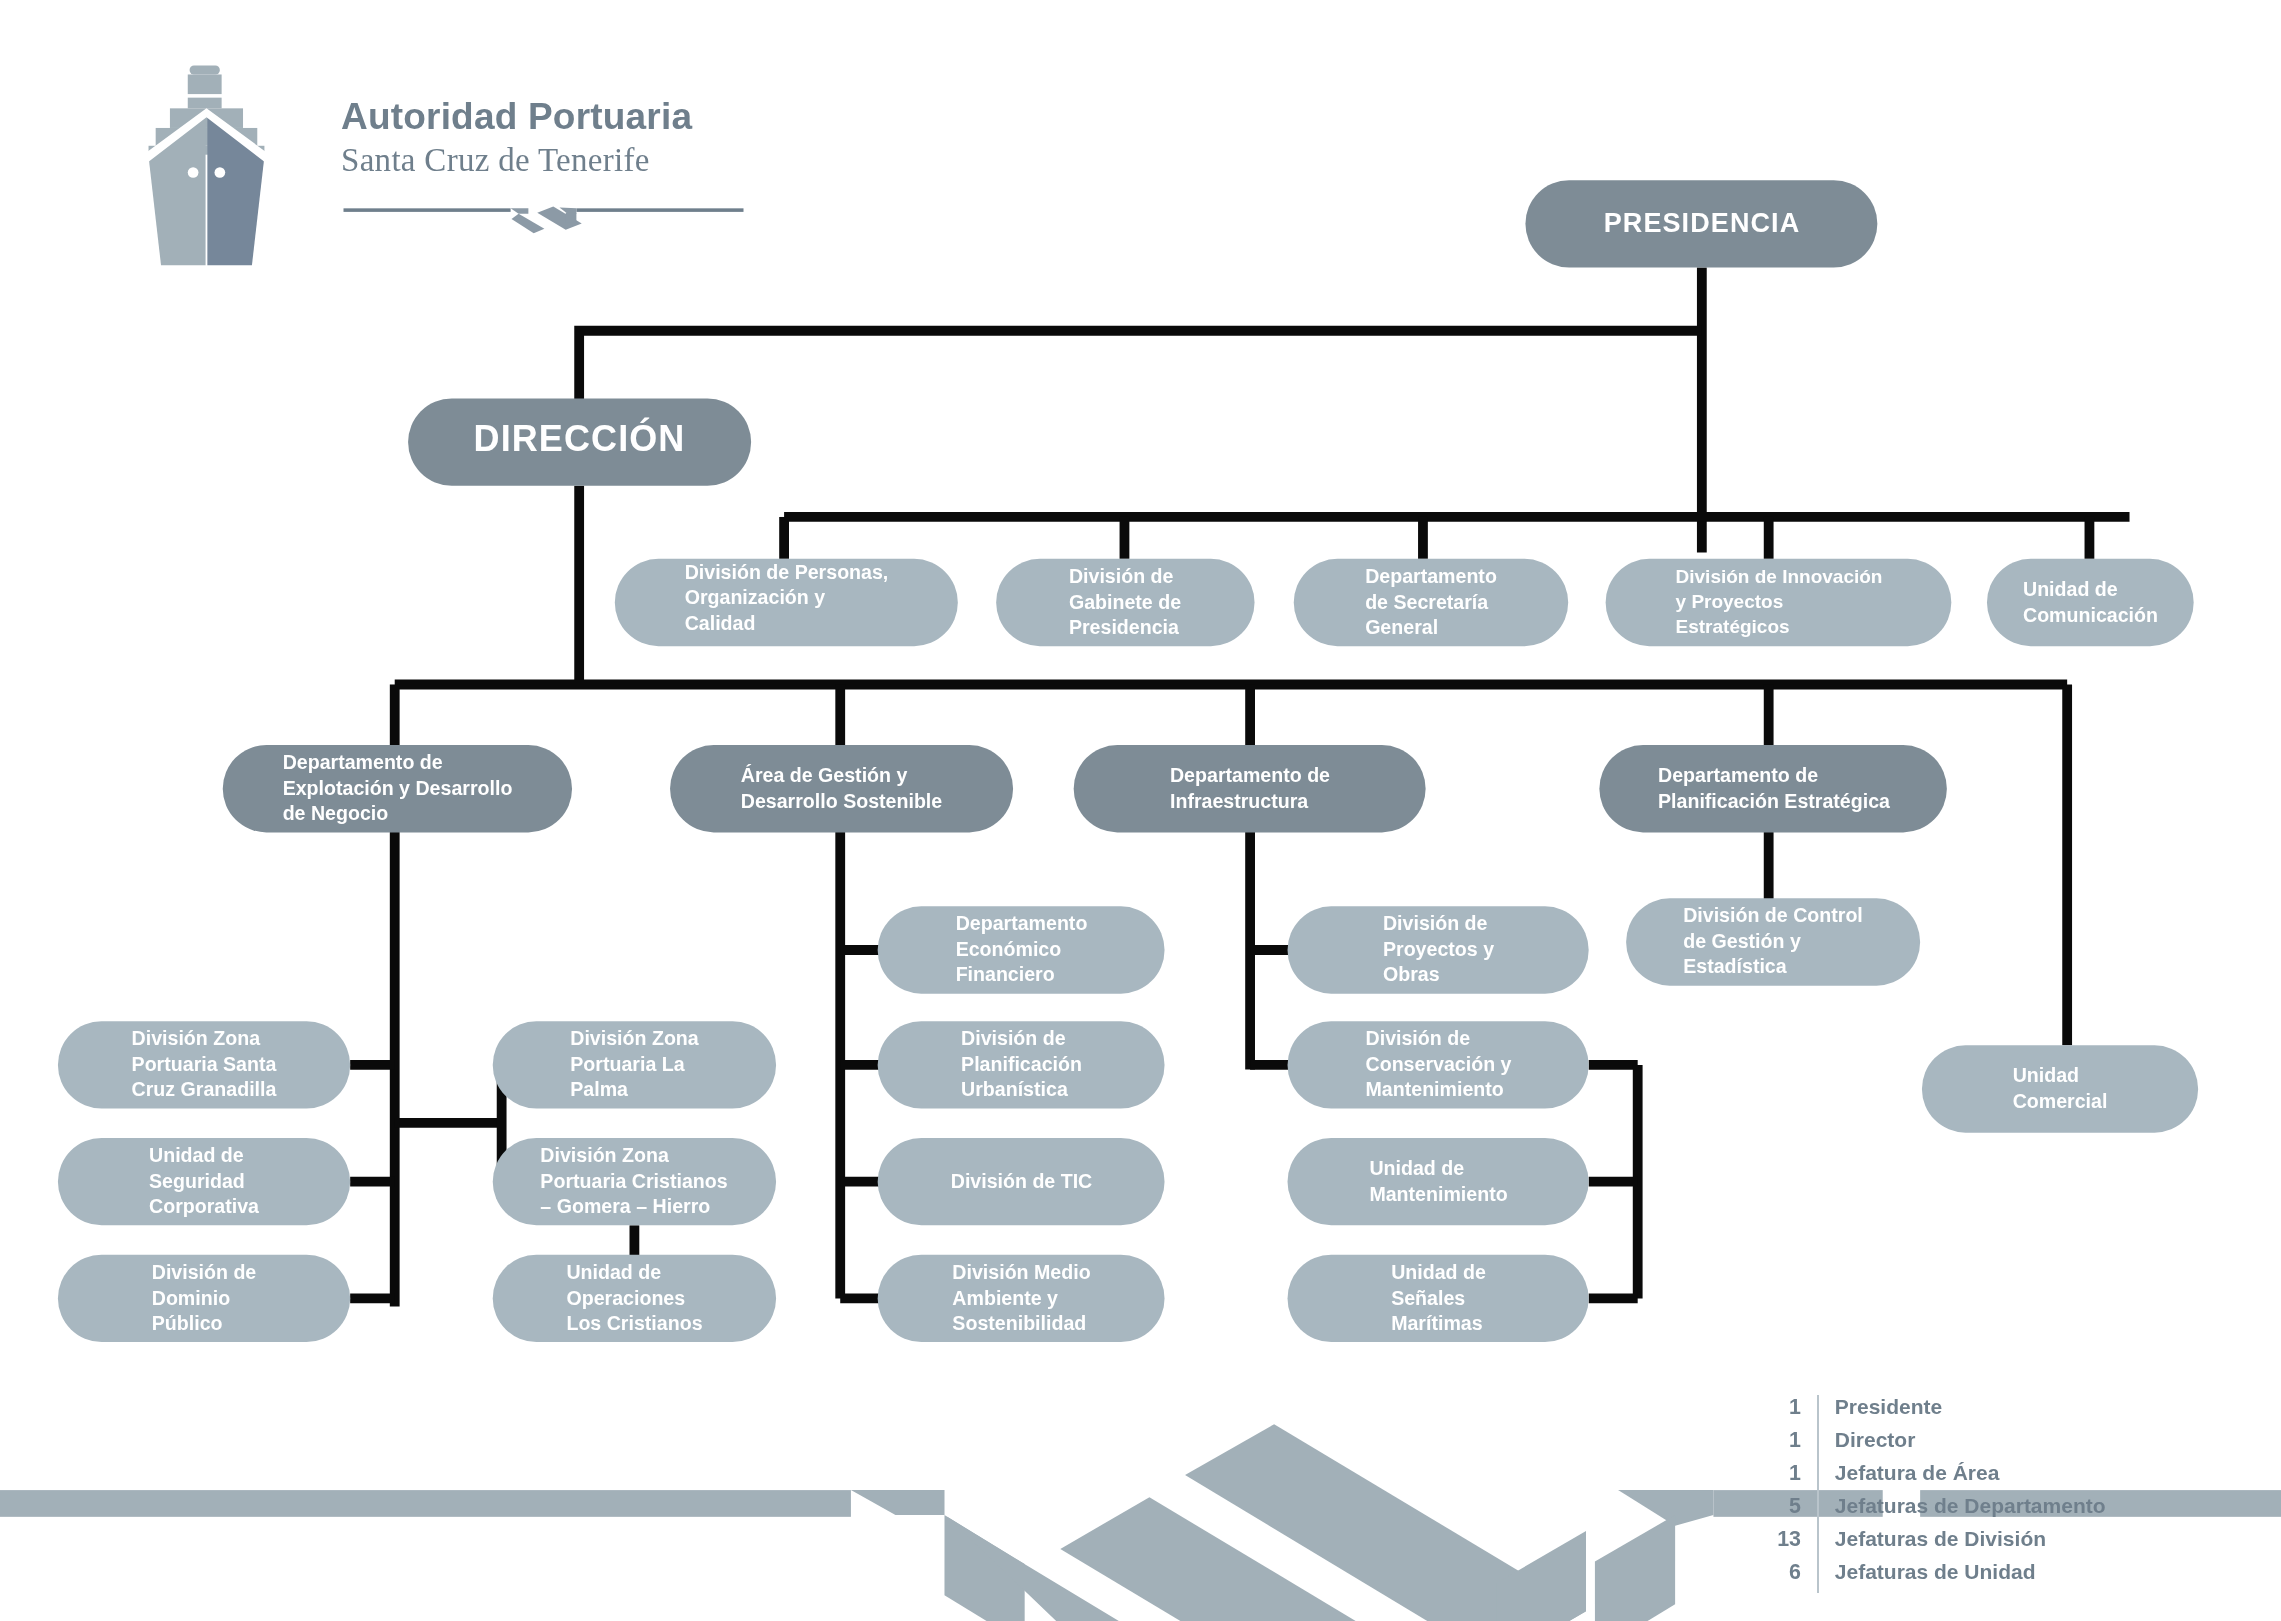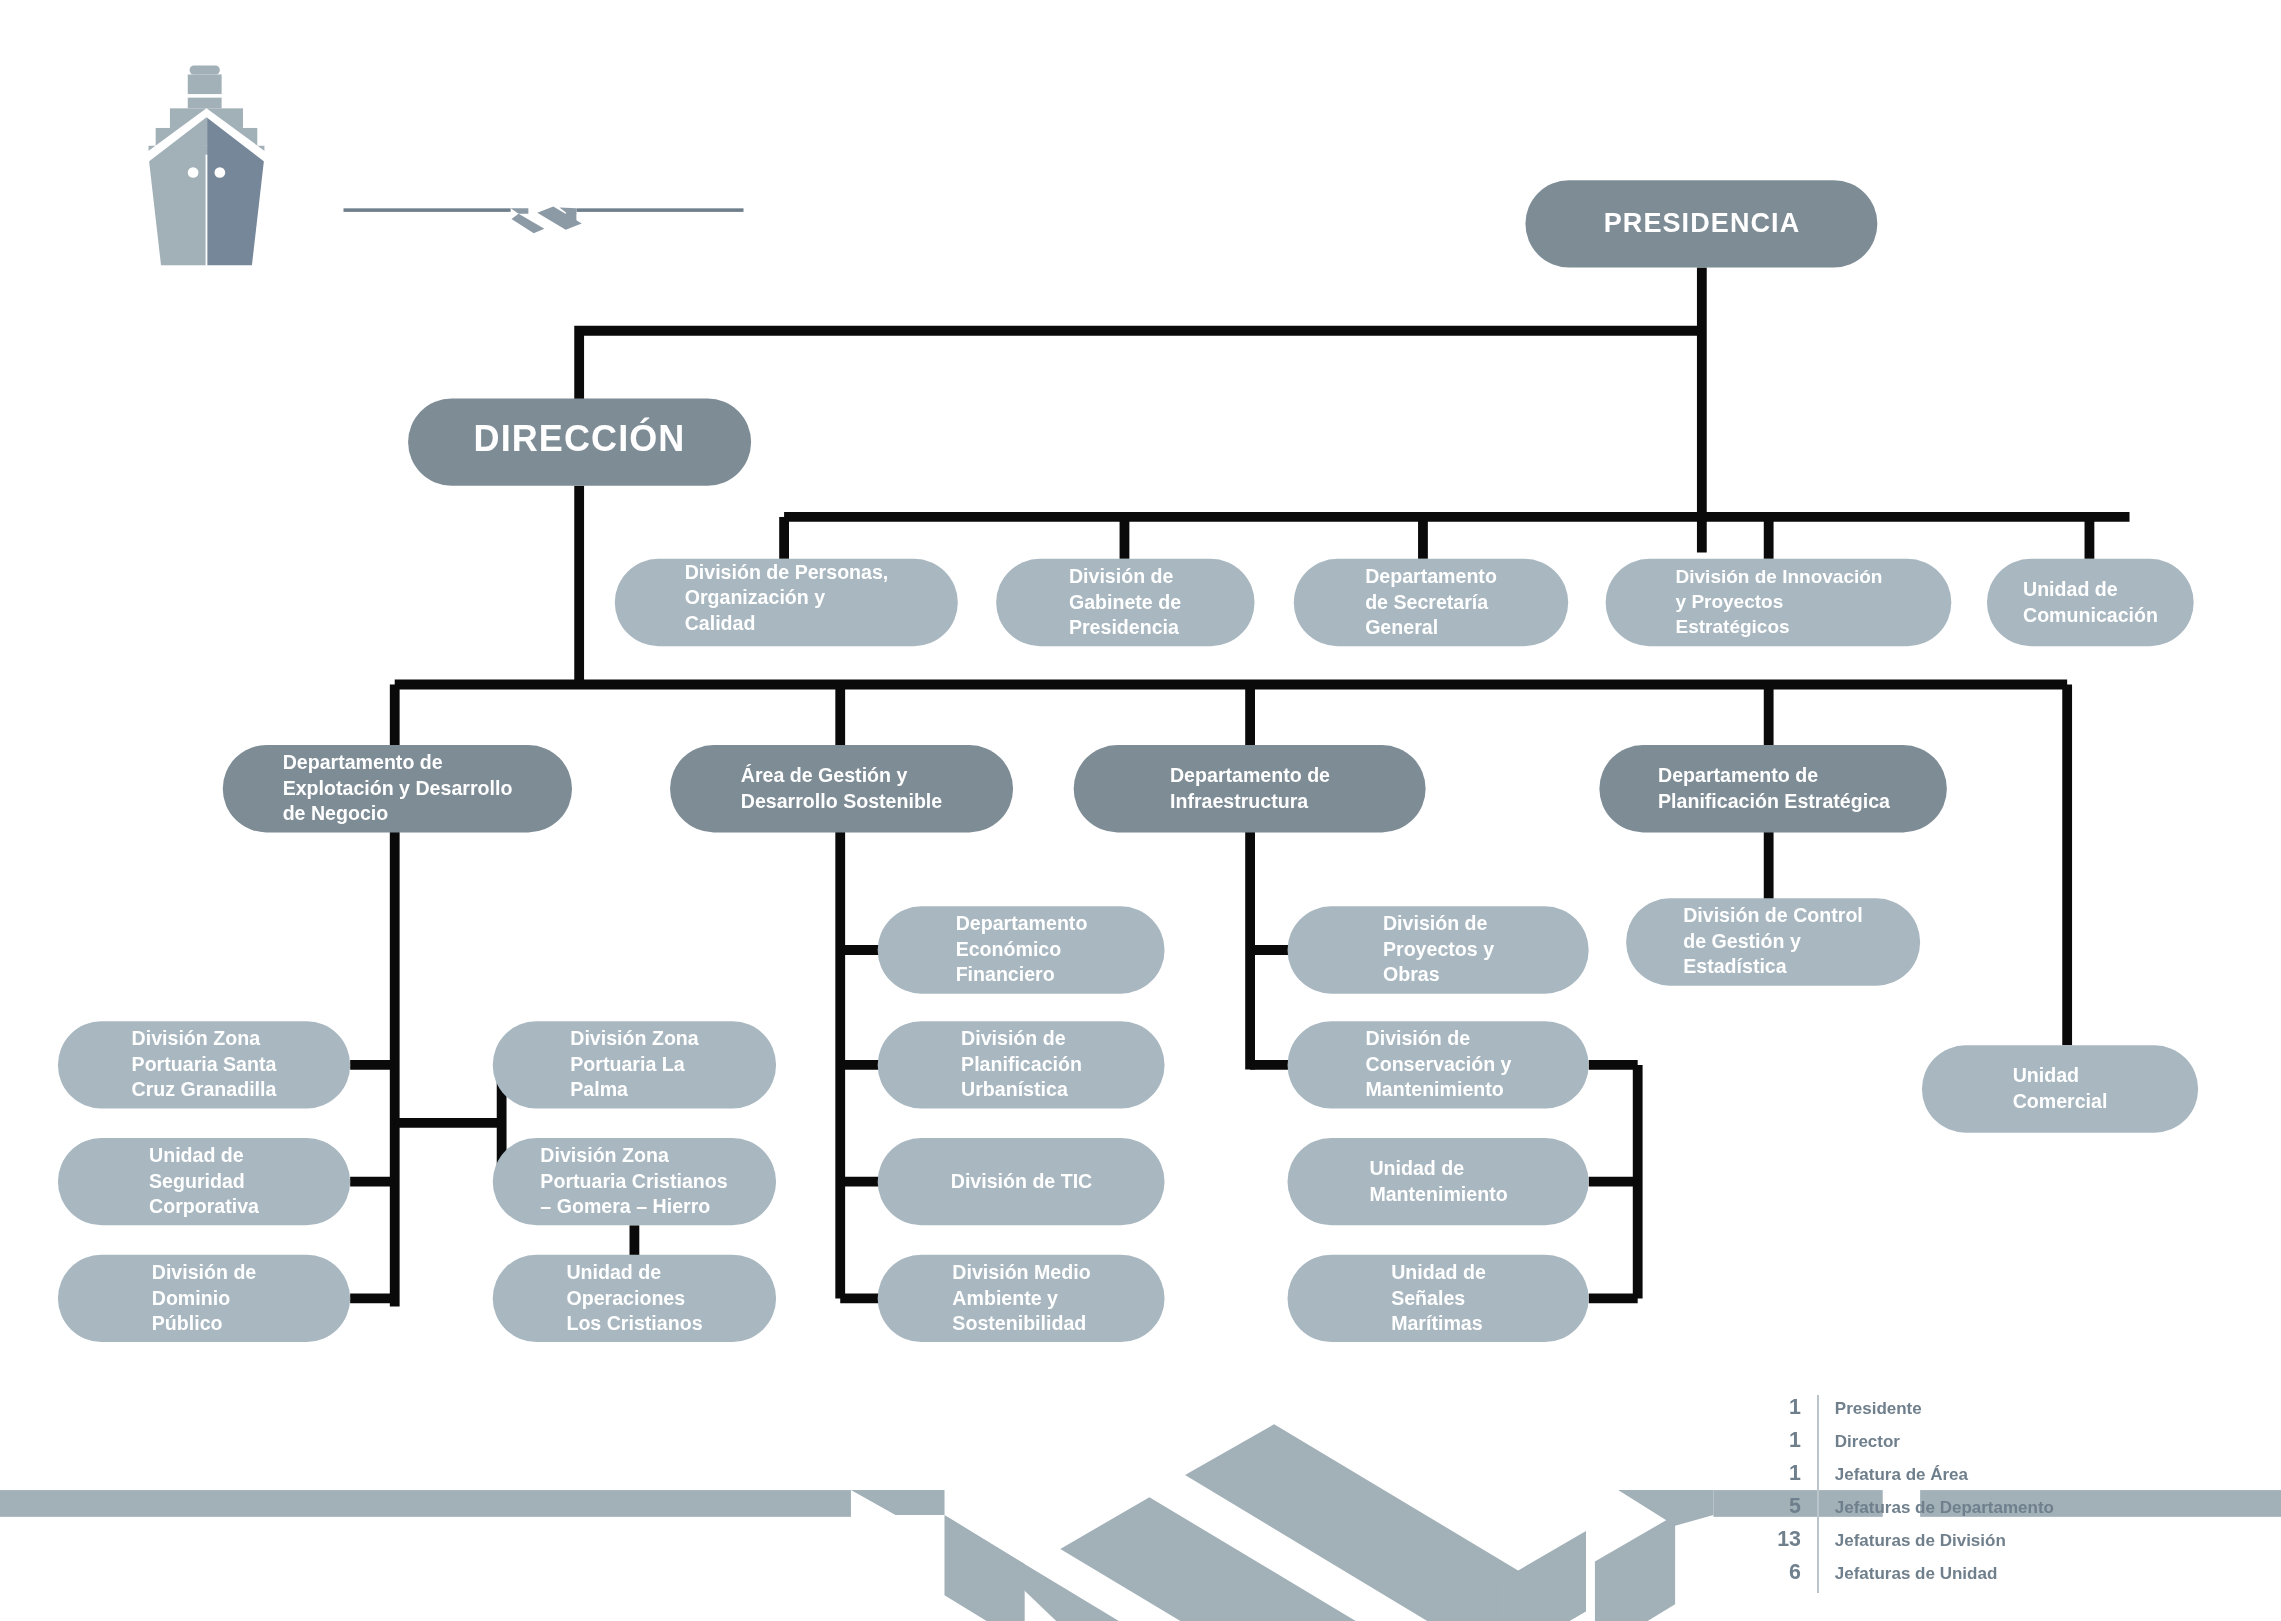--- a/index.html
+++ b/index.html
@@ -23,21 +23,21 @@
   .nodelabel{position:absolute;display:flex;align-items:center;
              justify-content:center;text-align:left;color:#ffffff;
              font-weight:bold;pointer-events:none;}
 
   
   #legend{position:absolute;left:1755px;top:1395px;width:374px;}
   .leg-row{display:flex;align-items:baseline;height:33px;}
   .leg-num{width:46px;text-align:right;font-size:21.4px;font-weight:bold;
            color:#6f7f8c;}
   .leg-bar{width:1.8px;align-self:stretch;background:#b9c4cb;margin:0 16px;}
-  .leg-txt{font-size:17px;font-weight:bold;color:#6f7f8c;white-space:nowrap;}
+  .leg-txt{font-size:21px;font-weight:bold;color:#6f7f8c;white-space:nowrap;}
 
   
   #bottom-band{position:absolute;left:0;top:0;width:2281px;height:1622px;}
 </style>
 </head>
 <body>
 
 <svg id="bottom-band" viewBox="0 0 2560 1820" preserveAspectRatio="none">
 
   <rect x="0" y="1672" width="955" height="30" fill="#a2b0b8"></rect>
@@ -77,20 +77,24 @@
 
     <path d="M136 106 L72 58 L72 228 L122 228 Z" fill="#76879a"></path>
 
     <path d="M71 52 L142 104 L136 112 L71 62 L6 112 L0 104 Z" fill="#ffffff"></path>
     <path d="M71 74 L150 132 L143 141 L71 86 L0 141 L-7 132 Z" fill="#ffffff" opacity="0"></path>
 
     <circle cx="56" cy="124" r="6" fill="#ffffff"></circle>
     <circle cx="86" cy="124" r="6" fill="#ffffff"></circle>
   </svg>
 
+  <div id="logo-text">
+    <div id="logo-title">Autoridad Portuaria</div>
+    <div id="logo-sub">Santa Cruz de Tenerife</div>
+  </div>
 
   <svg id="logo-rule" viewBox="0 0 450 36">
     <rect x="0" y="6" width="188" height="4" fill="#6f7f8c"></rect>
     <rect x="262" y="6" width="188" height="4" fill="#6f7f8c"></rect>
     <g fill="#8c9aa6">
       <path d="M188 6 L208 6 L208 12 L197 12 Z"></path>
       <path d="M197 12 L226 29 L214 34 L189 18 Z"></path>
       <path d="M218 11 L236 4 L268 23 L250 30 Z"></path>
       <path d="M243 5 L262 6 L262 12 L252 12 Z"></path>
       <path d="M250 11 L262 11 L262 22 L250 22 Z"></path>

